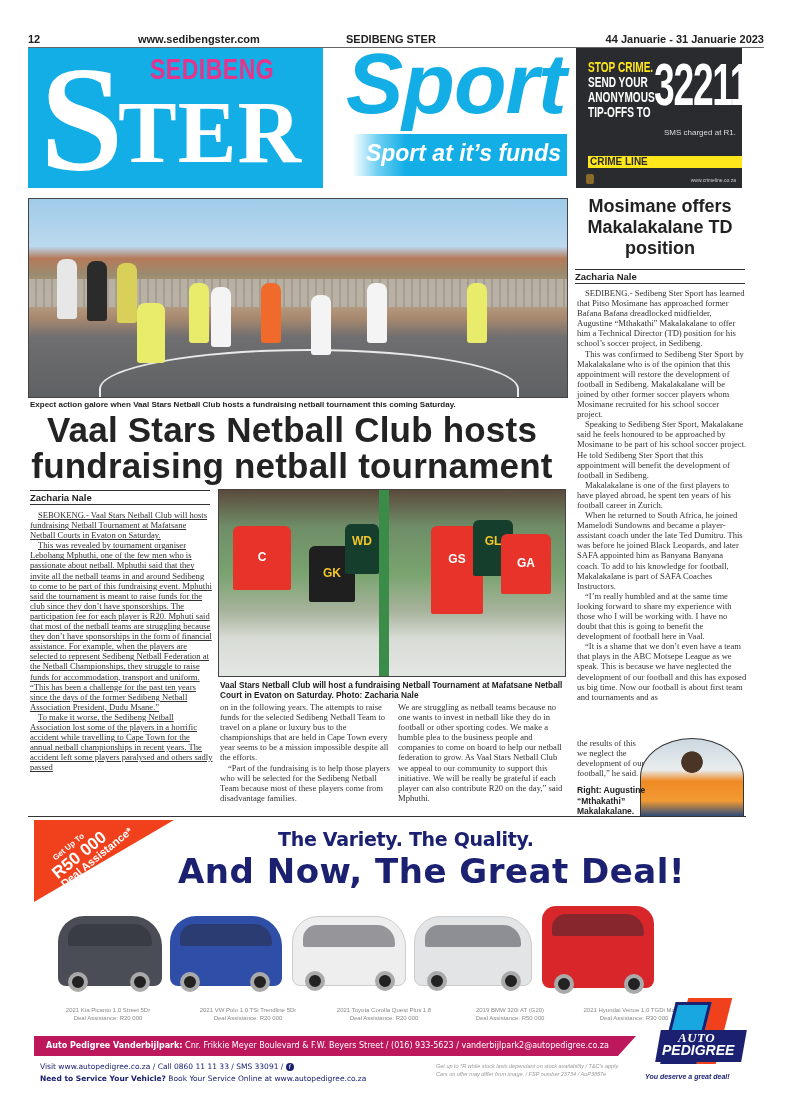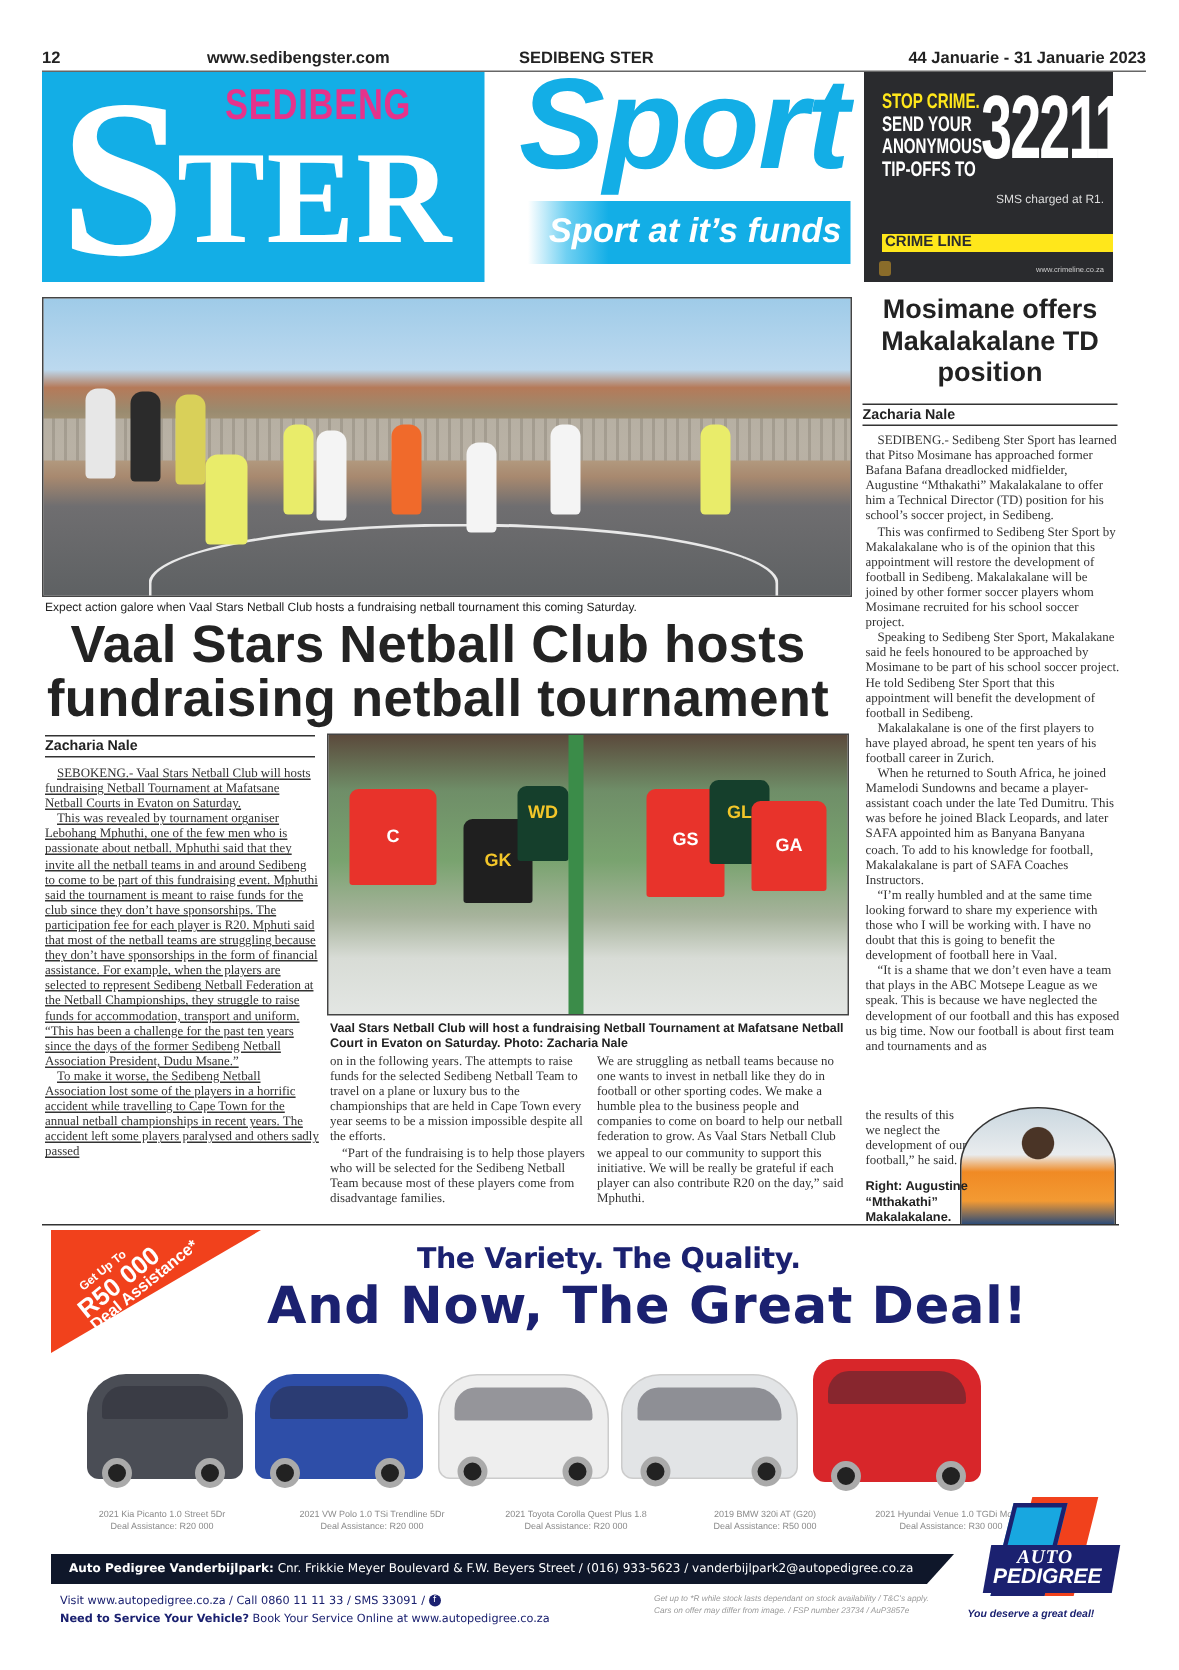--- a/index.html
+++ b/index.html
@@ -31,21 +31,21 @@
   .crime-line-lbl { position: absolute; left: 14px; top: 108px; font-weight: bold; font-size: 10px; color: #2a2b2e; }
   .crime-logo { position: absolute; left: 10px; top: 126px; width: 8px; height: 10px; background: #8a6c2a; border-radius: 2px; }
   .crime-url { position: absolute; right: 6px; top: 129px; font-size: 5px; color: #ccc; }
 
   
   .photo-main { top: 198px; left: 28px; width: 540px; height: 200px; border: 1px solid #444; background: linear-gradient(180deg, #9fcbe8 0%, #bcd9ef 24%, #b57a59 30%, #9a8b6f 38%, #b9a68b 50%, #a8896f 60%, #6f6e70 70%, #5e6163 100%); overflow: hidden; }
   .photo-main .court-line { position: absolute; left: 70px; top: 150px; width: 420px; height: 80px; border: 2px solid #e9e9e9; border-radius: 50% 50% 0 0; border-bottom: none; }
   .photo-main .fence { position: absolute; left: 0; top: 80px; width: 100%; height: 28px; background: repeating-linear-gradient(90deg, #b9b3a8 0 6px, #a39d92 6px 8px); opacity: .9; }
   .player { position: absolute; width: 20px; height: 60px; border-radius: 8px 8px 3px 3px; }
 
-  .caption-main { top: 400px; left: 30px; width: 540px; font-family: "Liberation Sans", sans-serif; font-weight: normal; font-size: 8px; color: #222; }
+  .caption-main { top: 400px; left: 30px; width: 540px; font-family: "Liberation Sans", sans-serif; font-weight: bold; font-size: 8px; color: #222; }
 
   .headline { top: 412px; left: 16px; width: 552px; text-align: center; font-family: "Liberation Sans", sans-serif; font-weight: bold; font-size: 35px; line-height: 36px; color: #232323; letter-spacing: 0.2px; }
 
   .byline { font-family: "Liberation Sans", sans-serif; font-weight: bold; font-size: 9.5px; color: #222; border-top: 1px solid #333; border-bottom: 1px solid #333; padding: 1px 0 1px 0; }
 
   .body-text { font-size: 8.6px; line-height: 10.1px; color: #333; text-align: left; }
   .body-text p { text-indent: 8px; }
 
   .byline-left { top: 490px; left: 30px; width: 180px; }
   .col1 { top: 510px; left: 30px; width: 183px; text-decoration: underline; }
@@ -75,21 +75,21 @@
   .ad-ribbon-text .m { font-size: 11px; display: block; }
   .ad-tag1 { position: absolute; left: 250px; top: 10px; font-family: "DejaVu Sans", sans-serif; font-weight: bold; font-size: 19px; color: #1b2170; letter-spacing: -0.3px; }
   .ad-tag2 { position: absolute; left: 150px; top: 33px; font-family: "DejaVu Sans", sans-serif; font-weight: bold; font-size: 34px; color: #1b2170; letter-spacing: 0.5px; }
 
   .cars { position: absolute; left: 30px; top: 88px; width: 570px; height: 92px; }
   .car { position: absolute; top: 10px; height: 70px; border-radius: 26px 30px 8px 8px; }
   .car::after { content: ""; position: absolute; left: 10px; right: 10px; top: 8px; height: 22px; background: rgba(40,40,50,.45); border-radius: 14px 18px 2px 2px; }
   .wheel { position: absolute; bottom: -6px; width: 20px; height: 20px; border-radius: 50%; background: #222; border: 4px solid #aaa; }
   .car-cap { position: absolute; top: 188px; width: 140px; text-align: center; font-family: "Liberation Sans", sans-serif; font-size: 6px; line-height: 8px; color: #8a8a8a; }
 
-  .ad-bar { position: absolute; left: 6px; top: 218px; width: 602px; height: 20px; background: #0f172a; clip-path: polygon(0 0, 100% 0, 97% 100%, 0 100%); font-family: "DejaVu Sans", sans-serif; font-size: 8px; color: #fff; padding: 5px 0 0 12px; white-space: nowrap; }
+  .ad-bar { position: absolute; left: 6px; top: 218px; width: 602px; height: 20px; background: #be185d; clip-path: polygon(0 0, 100% 0, 97% 100%, 0 100%); font-family: "DejaVu Sans", sans-serif; font-size: 8px; color: #fff; padding: 5px 0 0 12px; white-space: nowrap; }
   .ad-bar b { font-weight: bold; }
   .ad-line1 { position: absolute; left: 12px; top: 244px; font-family: "DejaVu Sans", sans-serif; font-size: 7.5px; color: #1b2170; }
   .ad-line2 { position: absolute; left: 12px; top: 256px; font-family: "DejaVu Sans", sans-serif; font-size: 7.5px; color: #1b2170; }
   .ad-line2 b, .ad-line1 b { font-weight: bold; }
   .fb-icon { display: inline-block; width: 8px; height: 8px; border-radius: 50%; background: #1b2170; color: #fff; font-size: 6px; line-height: 8px; text-align: center; vertical-align: middle; }
   .ad-fine { position: absolute; left: 408px; top: 244px; font-family: "Liberation Sans", sans-serif; font-style: italic; font-size: 5.5px; line-height: 8px; color: #9a9a9a; }
 
   .ap-logo { position: absolute; left: 628px; top: 180px; width: 92px; height: 70px; }
   .ap-one-red { position: absolute; left: 24px; top: 0; width: 44px; height: 66px; background: #f1411c; transform: skewX(-14deg); }
   .ap-one-blue { position: absolute; left: 12px; top: 4px; width: 36px; height: 62px; background: #18a7e0; border: 3px solid #1b2170; transform: skewX(-14deg); }
@@ -161,21 +161,21 @@
   <p>SEBOKENG.- Vaal Stars Netball Club will hosts fundraising Netball Tournament at Mafatsane Netball Courts in Evaton on Saturday.</p>
   <p>This was revealed by tournament organiser Lebohang Mphuthi, one of the few men who is passionate about netball. Mphuthi said that they invite all the netball teams in and around Sedibeng to come to be part of this fundraising event. Mphuthi said the tournament is meant to raise funds for the club since they don’t have sponsorships. The participation fee for each player is R20. Mphuti said that most of the netball teams are struggling because they don’t have sponsorships in the form of financial assistance. For example, when the players are selected to represent Sedibeng Netball Federation at the Netball Championships, they struggle to raise funds for accommodation, transport and uniform. “This has been a challenge for the past ten years since the days of the former Sedibeng Netball Association President, Dudu Msane.”</p>
   <p>To make it worse,  the Sedibeng Netball Association lost some of the players in a horrific accident while travelling to Cape Town for the annual netball championships in recent years. The accident left some players paralysed and others sadly passed</p>
 </div>
 
 <div class="abs photo-two">
   <div class="shirt" style="left:14px;top:36px;width:58px;height:64px;background:#e8332b;padding-top:24px">C</div>
   <div class="shirt" style="left:90px;top:56px;width:46px;height:56px;background:#1f1f1f;color:#f3c629;padding-top:20px">GK</div>
   <div class="shirt" style="left:126px;top:34px;width:34px;height:50px;background:#153f2c;color:#f3c629;padding-top:10px">WD</div>
   <div class="abs" style="left:160px;top:0;width:10px;height:188px;background:#3b8c49"></div>
-  <div class="shirt" style="left:212px;top:36px;width:52px;height:72px;background:#e8332b;padding-top:26px">GS</div>
+  <div class="shirt" style="left:212px;top:36px;width:52px;height:88px;background:#e8332b;padding-top:26px">GS</div>
   <div class="shirt" style="left:254px;top:30px;width:40px;height:56px;background:#153f2c;color:#f3c629;padding-top:14px">GL</div>
   <div class="shirt" style="left:282px;top:44px;width:50px;height:60px;background:#e8332b;padding-top:22px">GA</div>
 </div>
 <div class="abs caption-two">Vaal Stars Netball Club will host a fundraising Netball Tournament at Mafatsane Netball Court in Evaton on Saturday. Photo: Zacharia Nale</div>
 
 <div class="abs body-text col2">
   <p style="text-indent:0">on in the following years. The attempts to raise funds for the selected Sedibeng Netball Team to travel on a plane or luxury bus to the championships that are held in Cape Town every year seems to be a mission impossible despite all the efforts.</p>
   <p>“Part of the fundraising is to help those players who will be selected for the Sedibeng Netball Team because most of these players come from disadvantage families.</p>
 </div>
 <div class="abs body-text col3">

